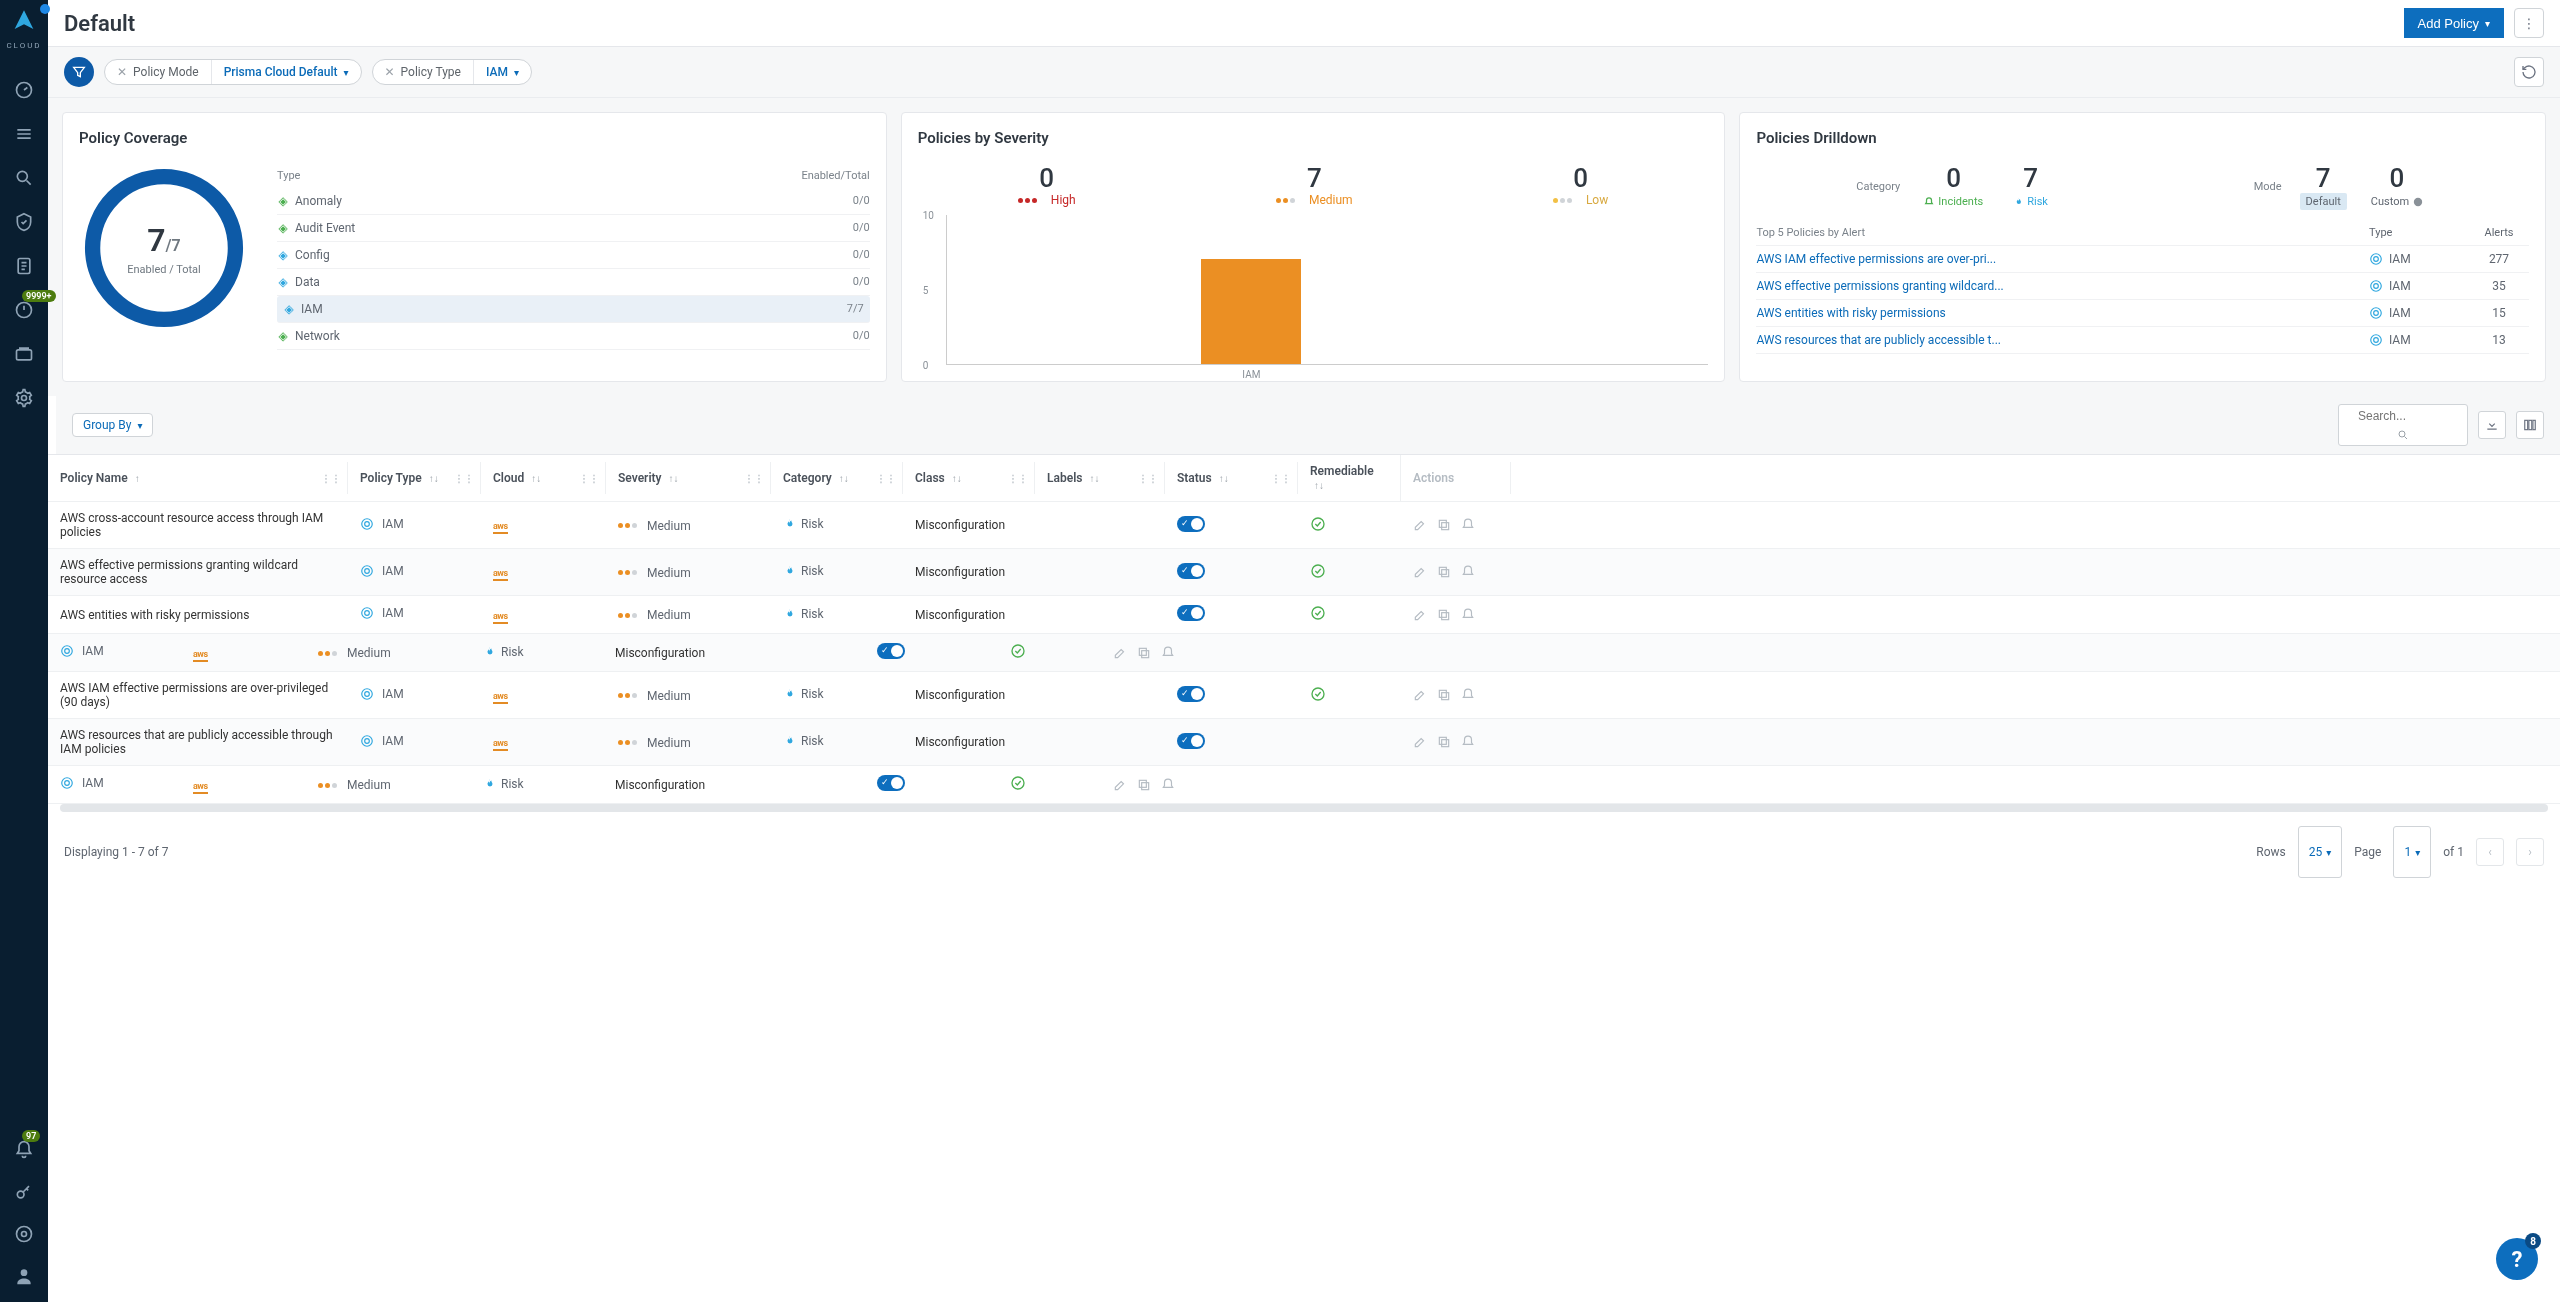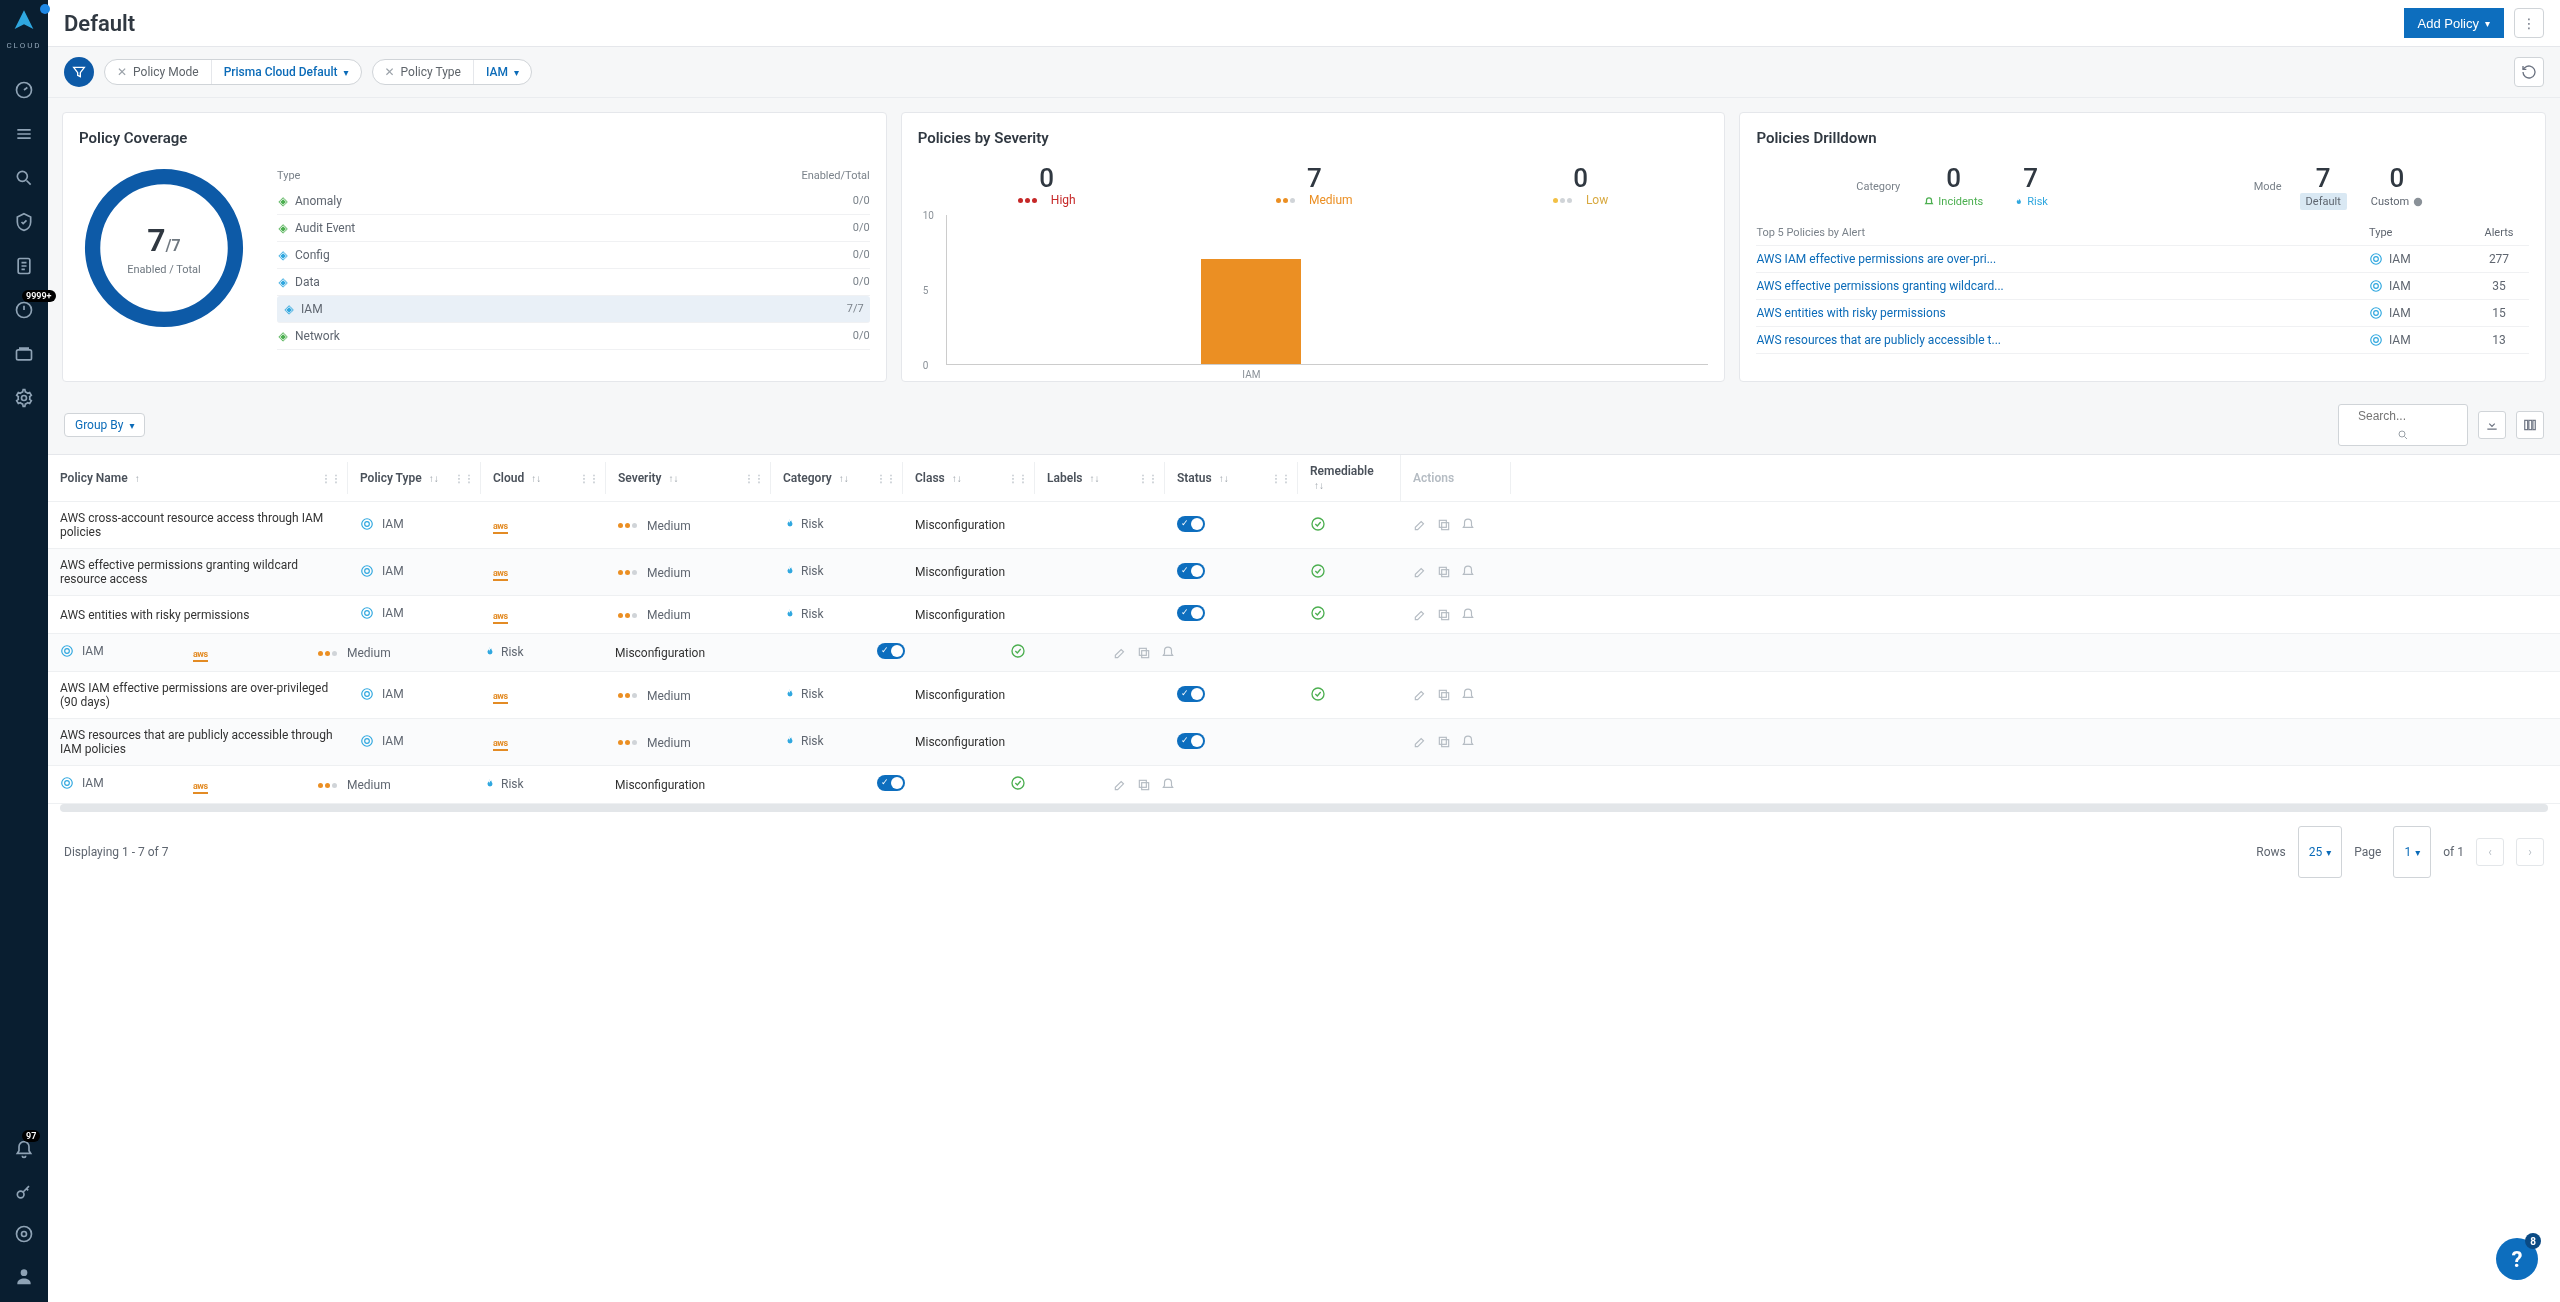--- a/index.html
+++ b/index.html
@@ -8,21 +8,21 @@
 
 
 .sidebar { width: 48px; background: #091e30; color: #fff; display: flex; flex-direction: column; align-items: center; padding-top: 8px; position: relative; }
 .sidebar .logo { margin-bottom: 10px; text-align: center; position: relative; }
 .sidebar .logo-icon { width: 28px; height: 28px; color: #2fa7df; }
 .sidebar .logo-text { font-size: 8px; letter-spacing: 2px; color: #8fa3b5; margin-top: 2px; }
 .sidebar .blue-dot { position: absolute; top: -4px; right: -8px; width: 10px; height: 10px; background: #1e88e5; border-radius: 50%; }
 .sidebar .nav { display: flex; flex-direction: column; align-items: center; gap: 24px; margin-top: 20px; flex: 1; }
 .sidebar .nav-item { width: 20px; height: 20px; color: #8fa3b5; cursor: pointer; position: relative; }
 .sidebar .nav-item svg { width: 100%; height: 100%; }
-.sidebar .badge-sm { position: absolute; top: -10px; left: 8px; background: #000000; color: #fff; font-size: 9px; padding: 1px 4px; border-radius: 6px; font-weight: 600; }
+.sidebar .badge-sm { position: absolute; top: -10px; left: 8px; background: #4d7c0f; color: #fff; font-size: 9px; padding: 1px 4px; border-radius: 6px; font-weight: 600; }
 .sidebar .bottom { display: flex; flex-direction: column; align-items: center; gap: 22px; padding-bottom: 16px; }
 
 
 .main { flex: 1; display: flex; flex-direction: column; overflow: hidden; }
 .header { display: flex; align-items: center; justify-content: space-between; padding: 8px 16px; border-bottom: 1px solid #e5e7eb; }
 .header h1 { font-size: 22px; font-weight: 600; color: #303841; }
 .header-actions { display: flex; gap: 10px; }
 .btn-primary { background: #0d6ebe; color: #fff; border: none; border-radius: 0; padding: 6px 14px; font-size: 13px; cursor: pointer; display: inline-flex; align-items: center; gap: 6px; }
 .btn-icon { width: 30px; height: 30px; border: 1px solid #d0d4d8; border-radius: 4px; background: #fff; cursor: pointer; display: flex; align-items: center; justify-content: center; color: #6b7280; }
 
@@ -82,21 +82,21 @@
 .dd-col .lbl.hl { background: #d9e8f3; }
 .dd-table { margin-top: 8px; }
 .dd-table .row { display: flex; font-size: 12px; padding: 6px 0; border-bottom: 1px solid #f0f1f3; }
 .dd-table .row.hdr { color: #7a828a; font-size: 11px; }
 .dd-table .c1 { flex: 1; overflow: hidden; text-overflow: ellipsis; white-space: nowrap; color: #0b6bb8; cursor: pointer; padding-right:10px; }
 .dd-table .row.hdr .c1 { color: #7a828a; cursor: default; }
 .dd-table .c2 { width: 100px; display: inline-flex; align-items: center; gap: 6px; color: #5f6670; }
 .dd-table .c3 { width: 60px; text-align: center; color: #5f6670; }
 
 
-.tbl-toolbar { display: flex; align-items: center; padding: 8px 16px; background: #f6f7f8; gap: 10px; }
+.tbl-toolbar { display: flex; align-items: center; padding: 8px 16px; background: #f6f7f8; gap: 10px; margin-left: 8px; }
 .group-by { border: 1px solid #d0d4d8; border-radius: 4px; background: #fff; padding: 4px 10px; font-size: 12px; color: #0b6bb8; cursor: pointer; display: inline-flex; align-items: center; gap: 6px; }
 .search-box { margin-left: auto; border: 1px solid #d0d4d8; border-radius: 3px; padding: 4px 8px; display: flex; align-items: center; gap: 6px; background: #fff; width: 130px; flex-direction: column; }
 .search-box input { border: none; outline: none; font-size: 12px; width: 90px; color: #555; }
 .tb-icon { width: 28px; height: 28px; border: 1px solid #d0d4d8; border-radius: 3px; background: #fff; display: flex; align-items: center; justify-content: center; cursor: pointer; color: #6b7280; }
 
 
 .grid { background: #fff; border-top: 1px solid #e5e7eb; }
 .grid-row { display: flex; align-items: center; border-bottom: 1px solid #eef0f2; font-size: 12px; }
 .grid-row.hdr { font-weight: 600; color: #4a515a; }
 .grid-row.hdr .cell { border-right: 1px solid #eef0f2; position: relative; }

